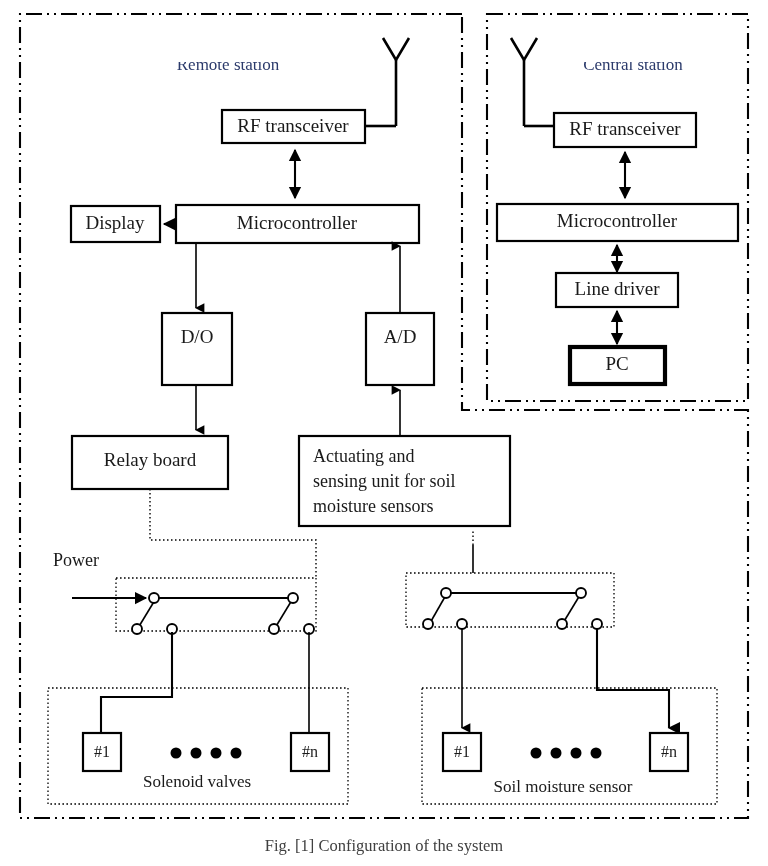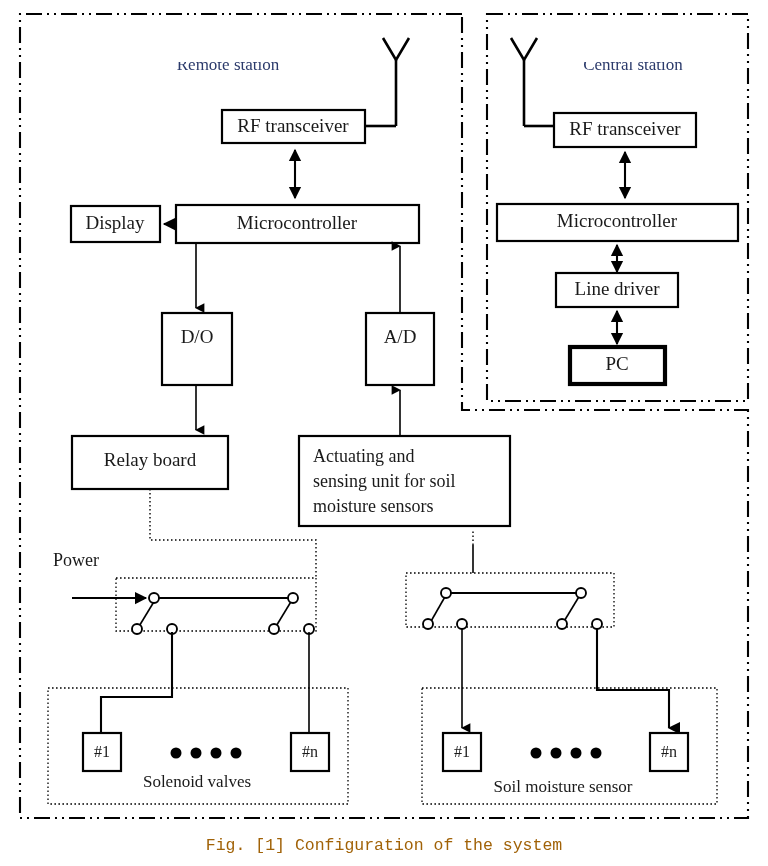--- a/index.html
+++ b/index.html
@@ -110,22 +110,22 @@
     font-size: 18px;
     text-anchor: start;
   }
   .caption {
     position: absolute;
     left: 0;
     top: 836px;
     width: 768px;
     text-align: center;
     font-size: 16.5px;
-    color: #a16207;
-    font-family: Liberation Mono, monospace;
+    color: #404040;
+    font-family: Liberation Serif, serif;
   }
   .clip-mask {
     fill: #ffffff;
   }
 </style>
 </head>
 <body>
 
 <div id="figure-root">
 

